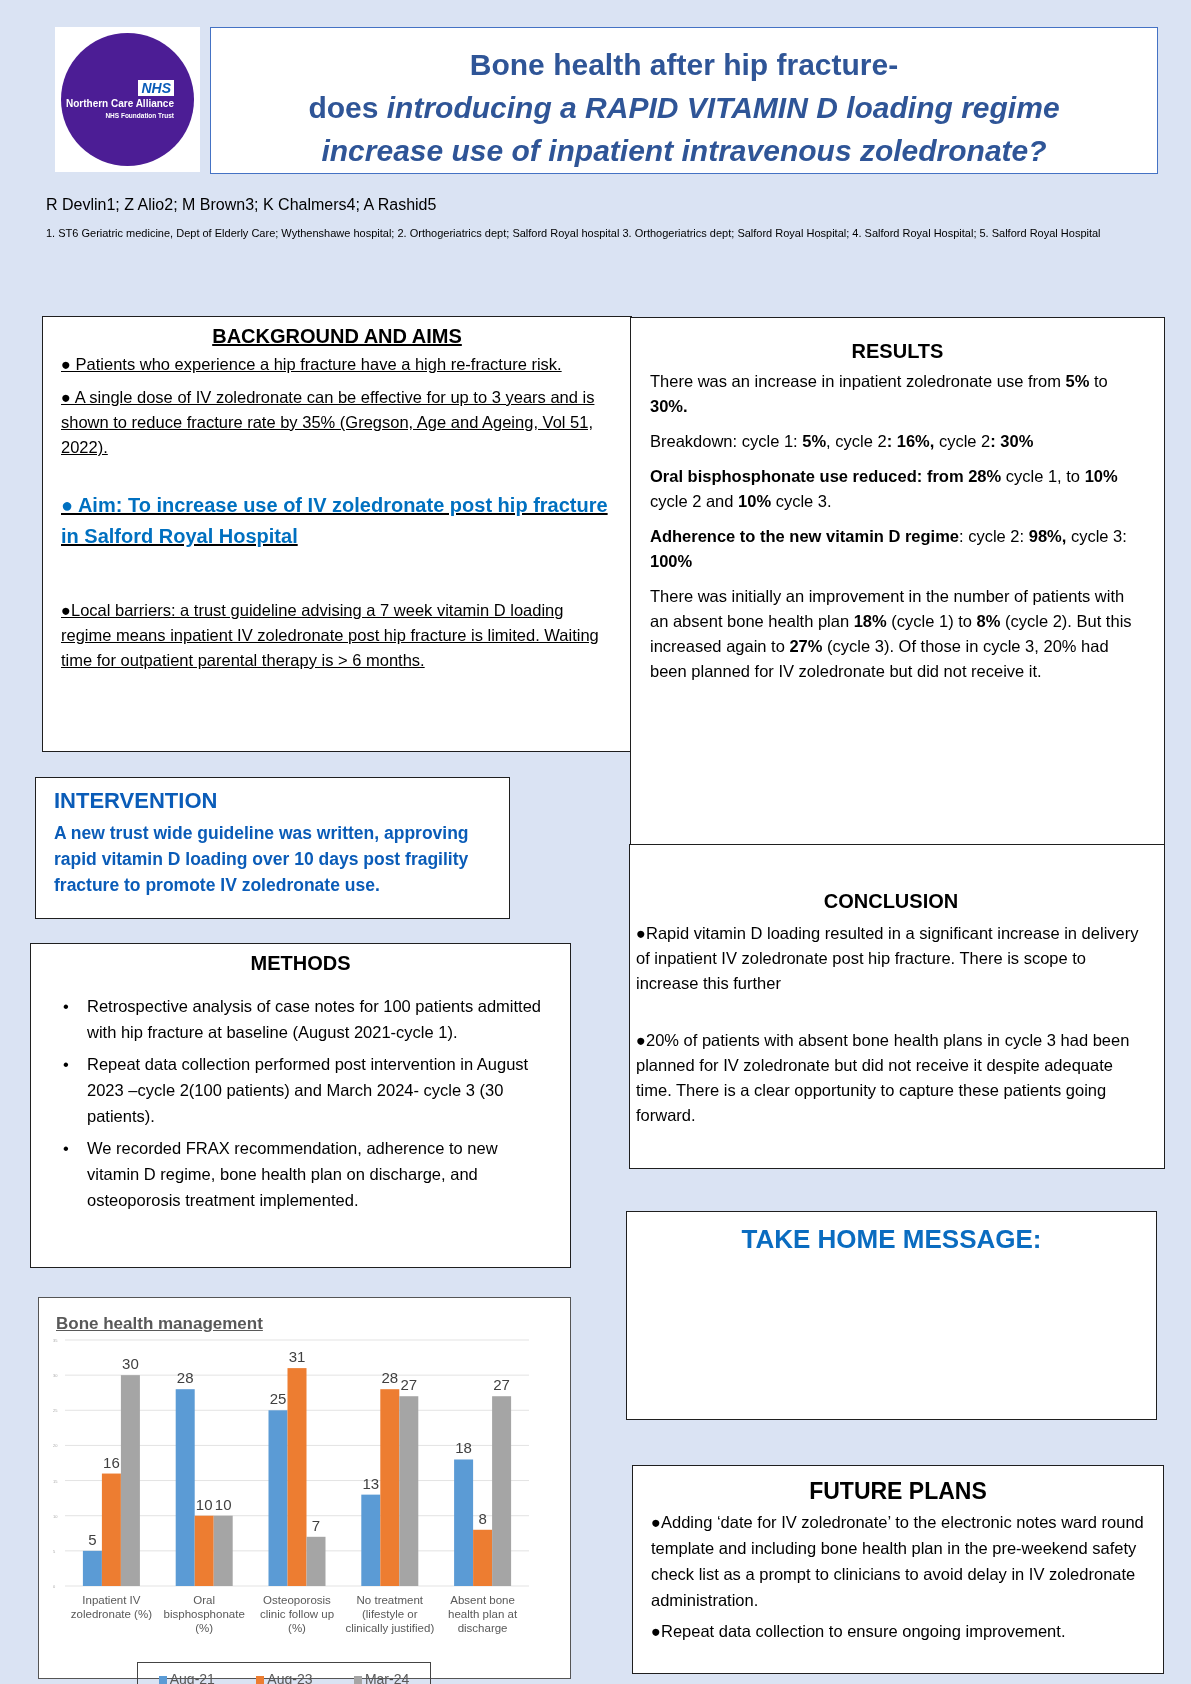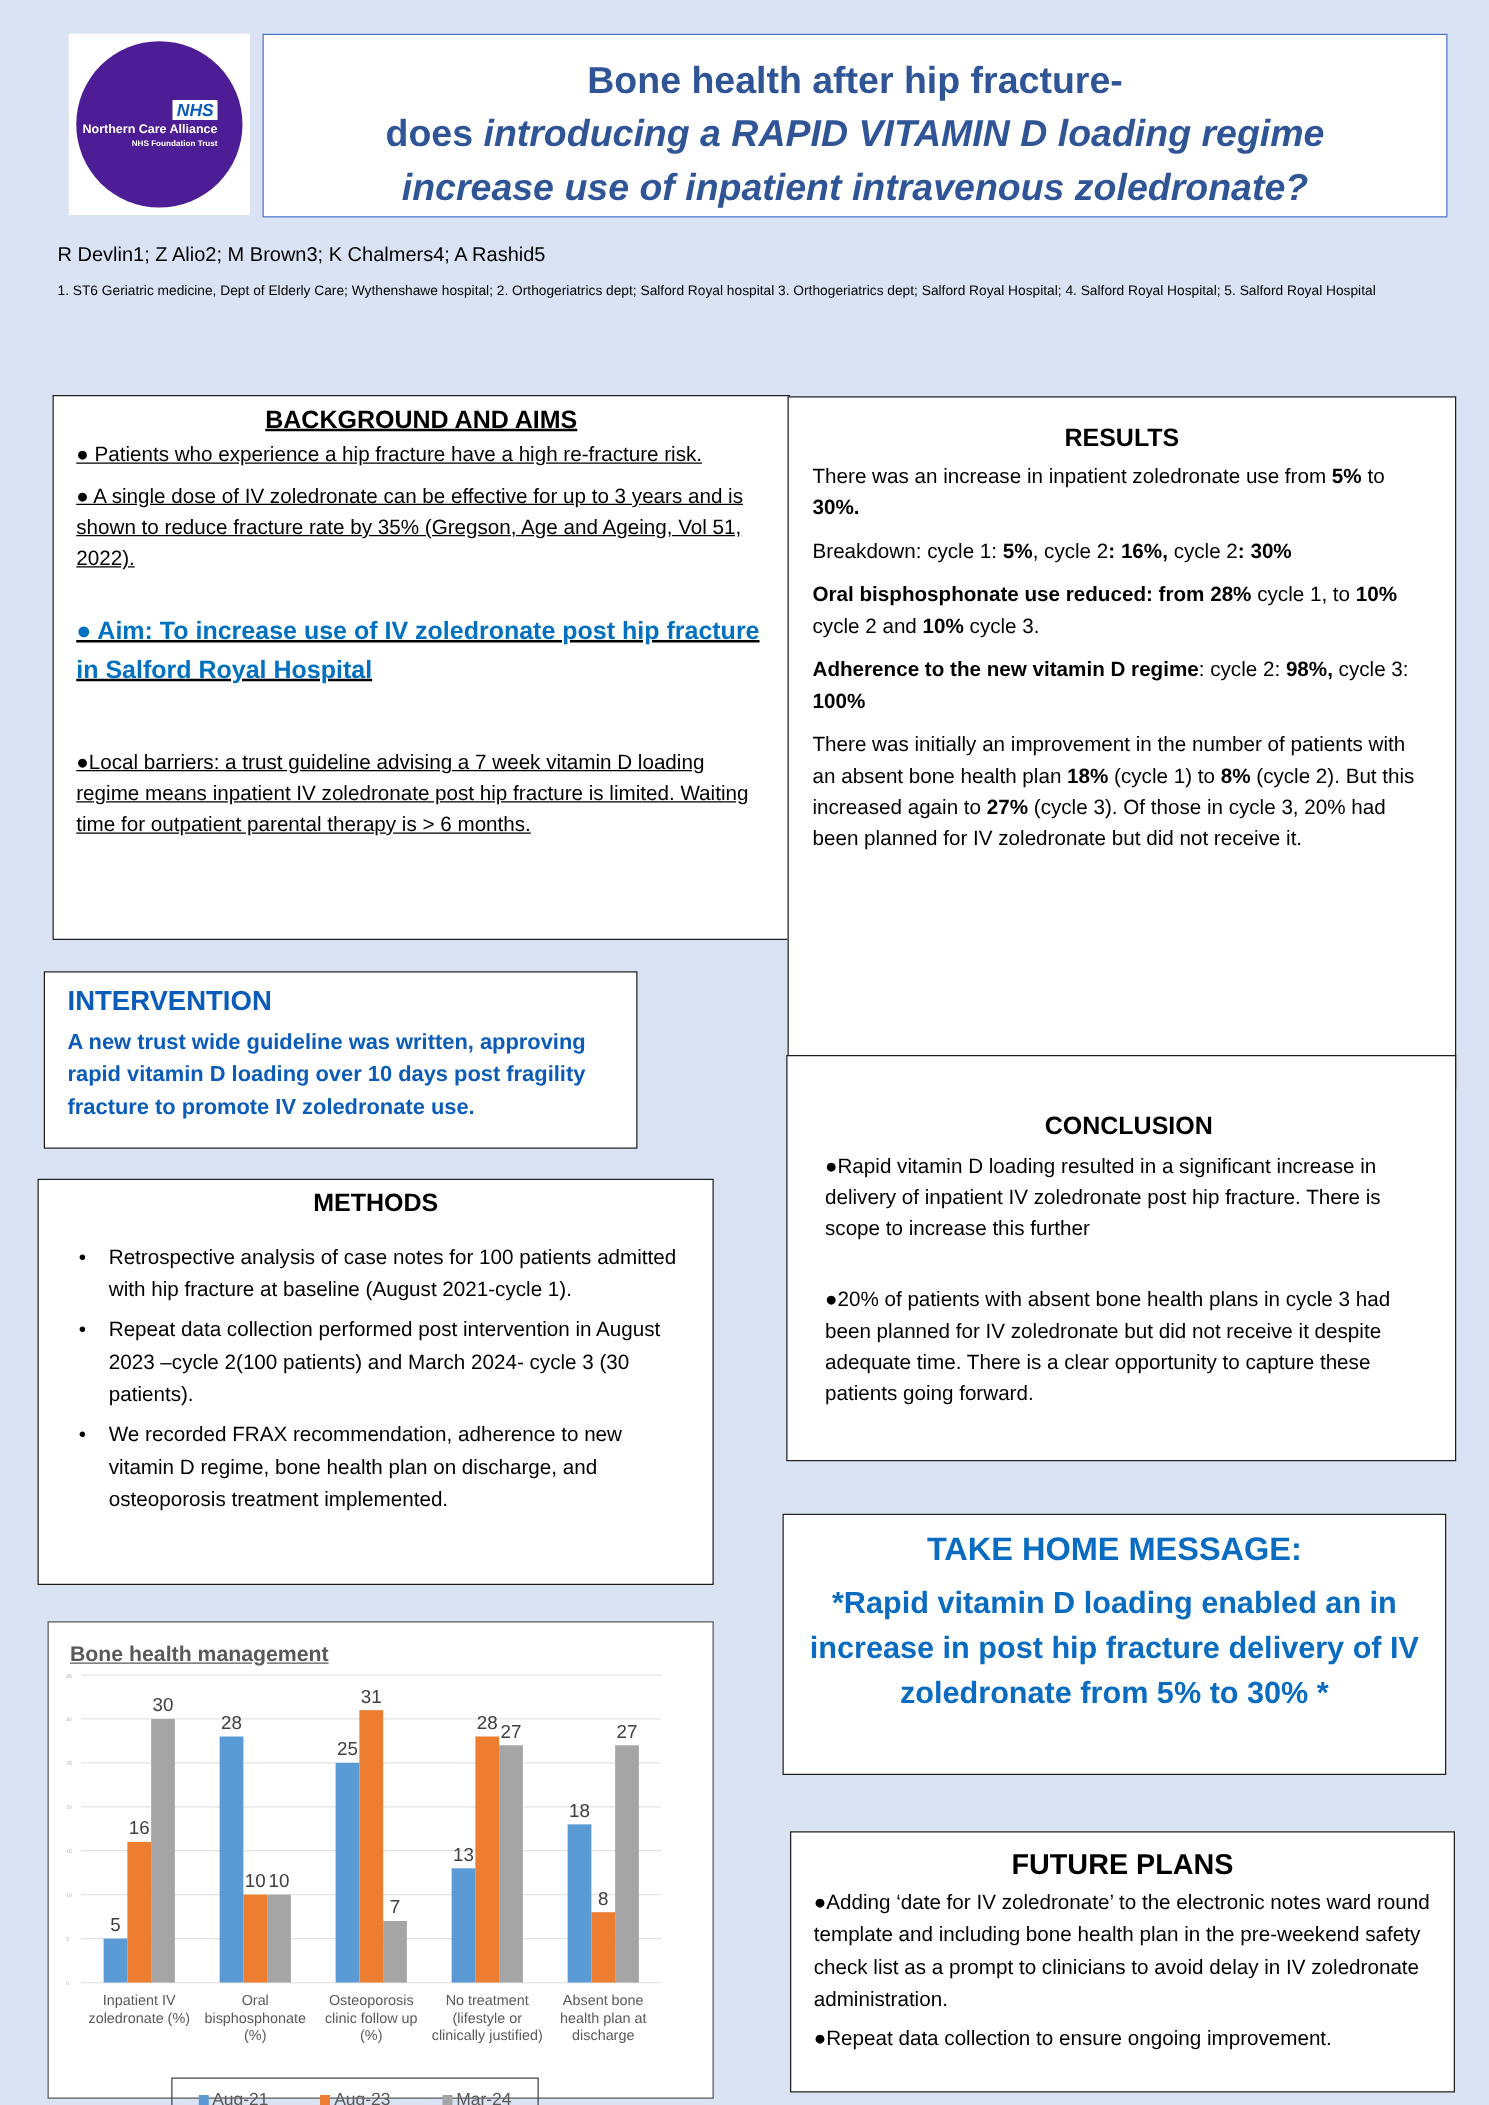--- a/index.html
+++ b/index.html
@@ -20,21 +20,21 @@
   .affil { left:46px; top:224px; width:1110px; font-size:11px; line-height:18px; }
   h2.sec { margin:0; text-align:center; font-size:20px; font-weight:bold; }
   .bt { font-size:16.5px; line-height:25px; margin:0; }
   .bt b { font-weight:bold; }
   .blue { color:#0070c0; }
   #bg { left:42px; top:316px; width:590px; height:436px; padding:8px 18px;text-decoration:underline; }
   #int { left:35px; top:777px; width:475px; height:142px; padding:10px 18px; }
   #meth { left:30px; top:943px; width:541px; height:325px; padding:8px 18px; }
   #chartbox { left:38px; top:1297px; width:533px; height:382px; }
   #res { left:630px; top:317px; width:535px; height:554px; padding:22px 19px; }
-  #conc { left:629px; top:844px; width:536px; height:325px; padding:45px 18px 10px 30px; }
+  #conc { left:629px; top:844px; width:536px; height:325px; padding:45px 18px 10px 6px; }
   #thm { left:626px; top:1211px; width:531px; height:209px; padding:12px 18px; text-align:center; }
   #fut { left:632px; top:1465px; width:532px; height:209px; padding:12px 18px; }
   ul.meth { margin:18px 0 0 0; padding-left:38px; list-style:none; }
   ul.meth li { position:relative; font-size:16.5px; line-height:26px; margin-bottom:6px; }
   ul.meth li::before { content:"•"; position:absolute; left:-24px; }
   .legend { position:absolute; left:98px; top:364px; width:294px; height:34px; border:1.5px solid #444; box-sizing:border-box; }
   .chart-title { position:absolute; left:17px; top:16px; font-size:17px; font-weight:bold; color:#595959; text-decoration:underline; }
 </style>
 </head>
 <body>
@@ -161,20 +161,19 @@
 </div>
 
 <div class="box" id="conc">
   <h2 class="sec">CONCLUSION</h2>
   <p class="bt" style="margin-top:8px">●Rapid vitamin D loading resulted in a significant increase in delivery of inpatient IV zoledronate post hip fracture. There is scope to increase this further</p>
   <p class="bt" style="margin-top:32px">●20% of patients with absent bone health plans in cycle 3 had been planned for IV zoledronate but did not receive it despite adequate time. There is a clear opportunity to capture these patients going forward.</p>
 </div>
 
 <div class="box" id="thm">
   <div style="color:#0a6cc0;font-weight:bold;font-size:26px">TAKE HOME MESSAGE:</div>
-  <div style="color:#0a6cc0;font-weight:bold;font-size:24.5px;line-height:36px;margin-top:10px">*Rapid vitamin D loading enabled an in increase in post hip fracture delivery of IV zoledronate from 5% to 30% *</div>
 </div>
 
 <div class="box" id="fut">
   <h2 class="sec" style="font-size:23px">FUTURE PLANS</h2>
   <p class="bt" style="margin-top:4px;line-height:26px">●Adding ‘date for IV zoledronate’ to the electronic notes ward round template and including bone health plan in the pre-weekend safety check list as a prompt to clinicians to avoid delay in IV zoledronate administration.</p>
   <p class="bt" style="margin-top:6px">●Repeat data collection to ensure ongoing improvement.</p>
 </div>
 
 </body></html>

